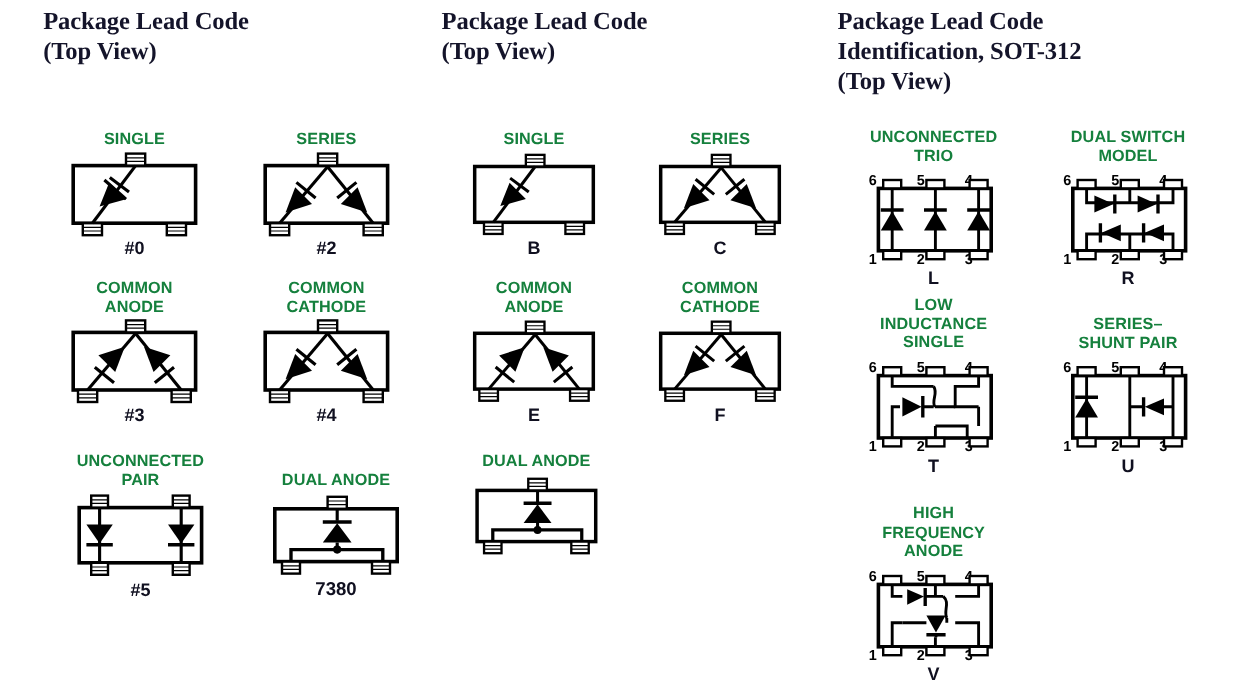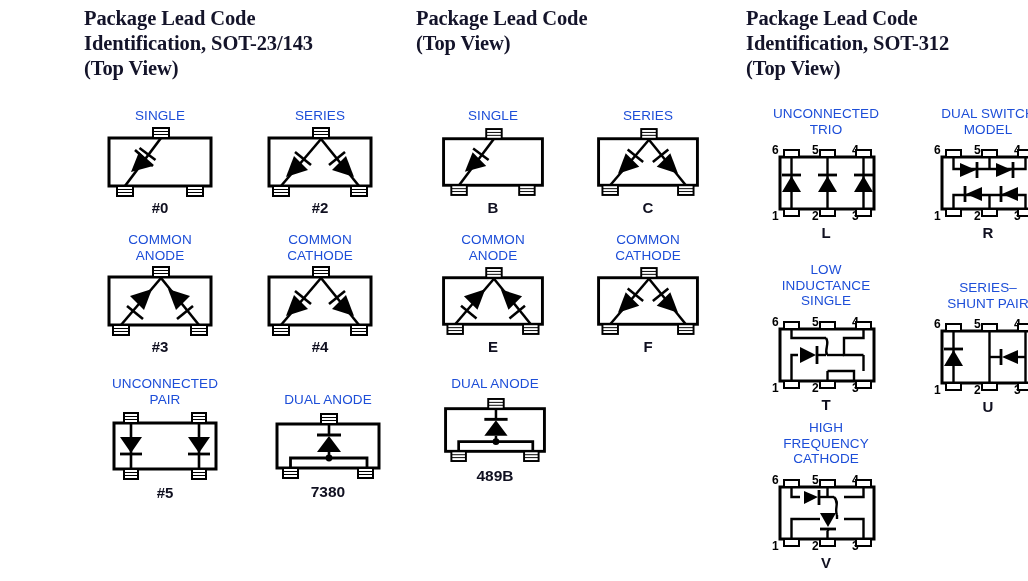--- a/index.html
+++ b/index.html
@@ -3,21 +3,21 @@
 <meta charset="utf-8">
 <title>Package Lead Code Identification</title>
 <style>
   html,body{margin:0;padding:0;background:#ffffff;}
   body{
     width:1028px;height:581px;overflow:hidden;position:relative;
     font-family:"Liberation Sans", sans-serif;color:#000;
   }
   .page{position:relative;width:1028px;height:581px;}
 
-  .column{position:absolute;top:0;height:581px;margin-left:48px;}
+  .column{position:absolute;top:0;height:581px;}
   #col-0{left:0;width:360px;}
   #col-1{left:360px;width:330px;}
   #col-2{left:690px;width:338px;}
 
   .col-title{
     font-family:"Liberation Serif", serif;
     font-weight:bold;
     font-size:20.5px;
     line-height:25px;
     color:#14142a;
@@ -25,25 +25,25 @@
     position:absolute;
     top:6px;
   }
   #col-0 .col-title{left:36px;}
   #col-1 .col-title{left:8px;}
   #col-2 .col-title{left:8px;}
 
   .cell{position:absolute;}
   .cell-caption{
     text-align:center;
-    font-weight:normal;
+    font-weight:bold;
     font-size:13.5px;
     line-height:15.5px;
     letter-spacing:0.1px;
-    color:#1d4ed8;
+    color:#15803d;
     white-space:pre-line;
   }
   .cell-code{
     text-align:center;
     font-weight:bold;
     font-size:15px;
     line-height:17px;
     color:#101020;
     margin-top:1px;
   }
@@ -52,21 +52,20 @@
   svg{display:block;}
 </style>
 </head>
 <body>
 
 <div class="page">
 
   <div class="column" id="col-0">
     <div class="col-title">
       <div>Package Lead Code</div>
-      <div>Identification, SOT-23/143</div>
       <div>(Top View)</div>
     </div>
 
     <div class="cell" style="left:32px;top:108px;width:160px;">
       <div class="cell-caption">SINGLE</div>
       <svg class="diagram" width="130" height="72" viewBox="0 0 130 72">
         <rect x="14" y="12" width="102" height="48" fill="#fff" stroke="#000" stroke-width="3"></rect>
         <rect x="58" y="2" width="16" height="10" fill="#fff" stroke="#000" stroke-width="2"></rect>
         <line x1="58" y1="5.5" x2="74" y2="5.5" stroke="#000" stroke-width="1"></line>
           <line x1="58" y1="8.5" x2="74" y2="8.5" stroke="#000" stroke-width="1"></line>
@@ -316,21 +315,20 @@
         <rect x="95" y="58" width="15" height="10" fill="#fff" stroke="#000" stroke-width="2"></rect>
         <line x1="95" y1="61.5" x2="110" y2="61.5" stroke="#000" stroke-width="1"></line>
           <line x1="95" y1="64.5" x2="110" y2="64.5" stroke="#000" stroke-width="1"></line>
         <line x1="66" y1="14" x2="66" y2="24" stroke="#000" stroke-width="2.6"></line>
         <line x1="54" y1="25" x2="78" y2="25" stroke="#000" stroke-width="3"></line>
         <polygon points="54,42 78,42 66,26" fill="#000"></polygon>
         <line x1="66" y1="42" x2="66" y2="48" stroke="#000" stroke-width="2.6"></line>
         <circle cx="66" cy="48" r="3.4" fill="#000"></circle>
         <polyline points="27.5,58 27.5,48 104,48 104,58" fill="none" stroke="#000" stroke-width="2.8"></polyline>
       </svg>
-      <div class="cell-code wide">489B</div>
     </div>
   </div>
 
   <div class="column" id="col-2">
     <div class="col-title">
       <div>Package Lead Code</div>
       <div>Identification, SOT-312</div>
       <div>(Top View)</div>
     </div>
 
@@ -400,21 +398,21 @@
         <polygon points="70,24 70,38 86,31" fill="#000"></polygon>
         <line x1="87" y1="23" x2="87" y2="39" stroke="#000" stroke-width="2.8"></line>
         <polygon points="56,48 56,62 40,55" fill="#000"></polygon>
         <line x1="39" y1="47" x2="39" y2="63" stroke="#000" stroke-width="2.8"></line>
         <polygon points="92,48 92,62 76,55" fill="#000"></polygon>
         <line x1="75" y1="47" x2="75" y2="63" stroke="#000" stroke-width="2.8"></line>
       </svg>
       <div class="cell-code">R</div>
     </div>
 
-    <div class="cell" style="left:8px;top:262px;width:160px;">
+    <div class="cell" style="left:8px;top:246px;width:160px;">
       <div class="cell-caption">LOW
 INDUCTANCE
 SINGLE</div>
       <svg class="diagram" width="125" height="84" viewBox="0 0 125 84">
         <g font-family="Liberation Sans, sans-serif" font-size="12" font-weight="bold" fill="#000">
           <text x="8" y="15">6</text>
           <text x="48" y="15">5</text>
           <text x="88" y="15">4</text>
           <text x="8" y="81">1</text>
           <text x="48" y="81">2</text>
@@ -437,21 +435,21 @@
         </g>
         <path d="M62,27 C66,33 60,38 63,44" stroke="#000" stroke-width="2.4" fill="none"></path>
         <line x1="63" y1="44" x2="80" y2="44" stroke="#000" stroke-width="2.4"></line>
         <polygon points="36,36 36,52 52,44" fill="#000"></polygon>
         <line x1="53" y1="35" x2="53" y2="53" stroke="#000" stroke-width="2.8"></line>
         <line x1="53" y1="44" x2="62" y2="44" stroke="#000" stroke-width="2.4"></line>
       </svg>
       <div class="cell-code">T</div>
     </div>
 
-    <div class="cell" style="left:170px;top:280px;width:160px;">
+    <div class="cell" style="left:170px;top:262px;width:160px;">
       <div class="cell-caption">SERIES–
 SHUNT PAIR</div>
       <svg class="diagram" width="125" height="84" viewBox="0 0 125 84">
         <g font-family="Liberation Sans, sans-serif" font-size="12" font-weight="bold" fill="#000">
           <text x="8" y="15">6</text>
           <text x="48" y="15">5</text>
           <text x="88" y="15">4</text>
           <text x="8" y="81">1</text>
           <text x="48" y="81">2</text>
           <text x="88" y="81">3</text>
@@ -474,21 +472,21 @@
         <line x1="75" y1="36" x2="75" y2="52" stroke="#000" stroke-width="2.8"></line>
         <line x1="75" y1="44" x2="63.5" y2="44" stroke="#000" stroke-width="2.4"></line>
         <line x1="92" y1="44" x2="99.5" y2="44" stroke="#000" stroke-width="2.4"></line>
       </svg>
       <div class="cell-code">U</div>
     </div>
 
     <div class="cell" style="left:8px;top:420px;width:160px;">
       <div class="cell-caption">HIGH
 FREQUENCY
-CATHODE</div>
+ANODE</div>
       <svg class="diagram" width="125" height="84" viewBox="0 0 125 84">
         <g font-family="Liberation Sans, sans-serif" font-size="12" font-weight="bold" fill="#000">
           <text x="8" y="15">6</text>
           <text x="48" y="15">5</text>
           <text x="88" y="15">4</text>
           <text x="8" y="81">1</text>
           <text x="48" y="81">2</text>
           <text x="88" y="81">3</text>
         </g>
         <rect x="16" y="18" width="94" height="52" fill="#fff" stroke="#000" stroke-width="3"></rect>

